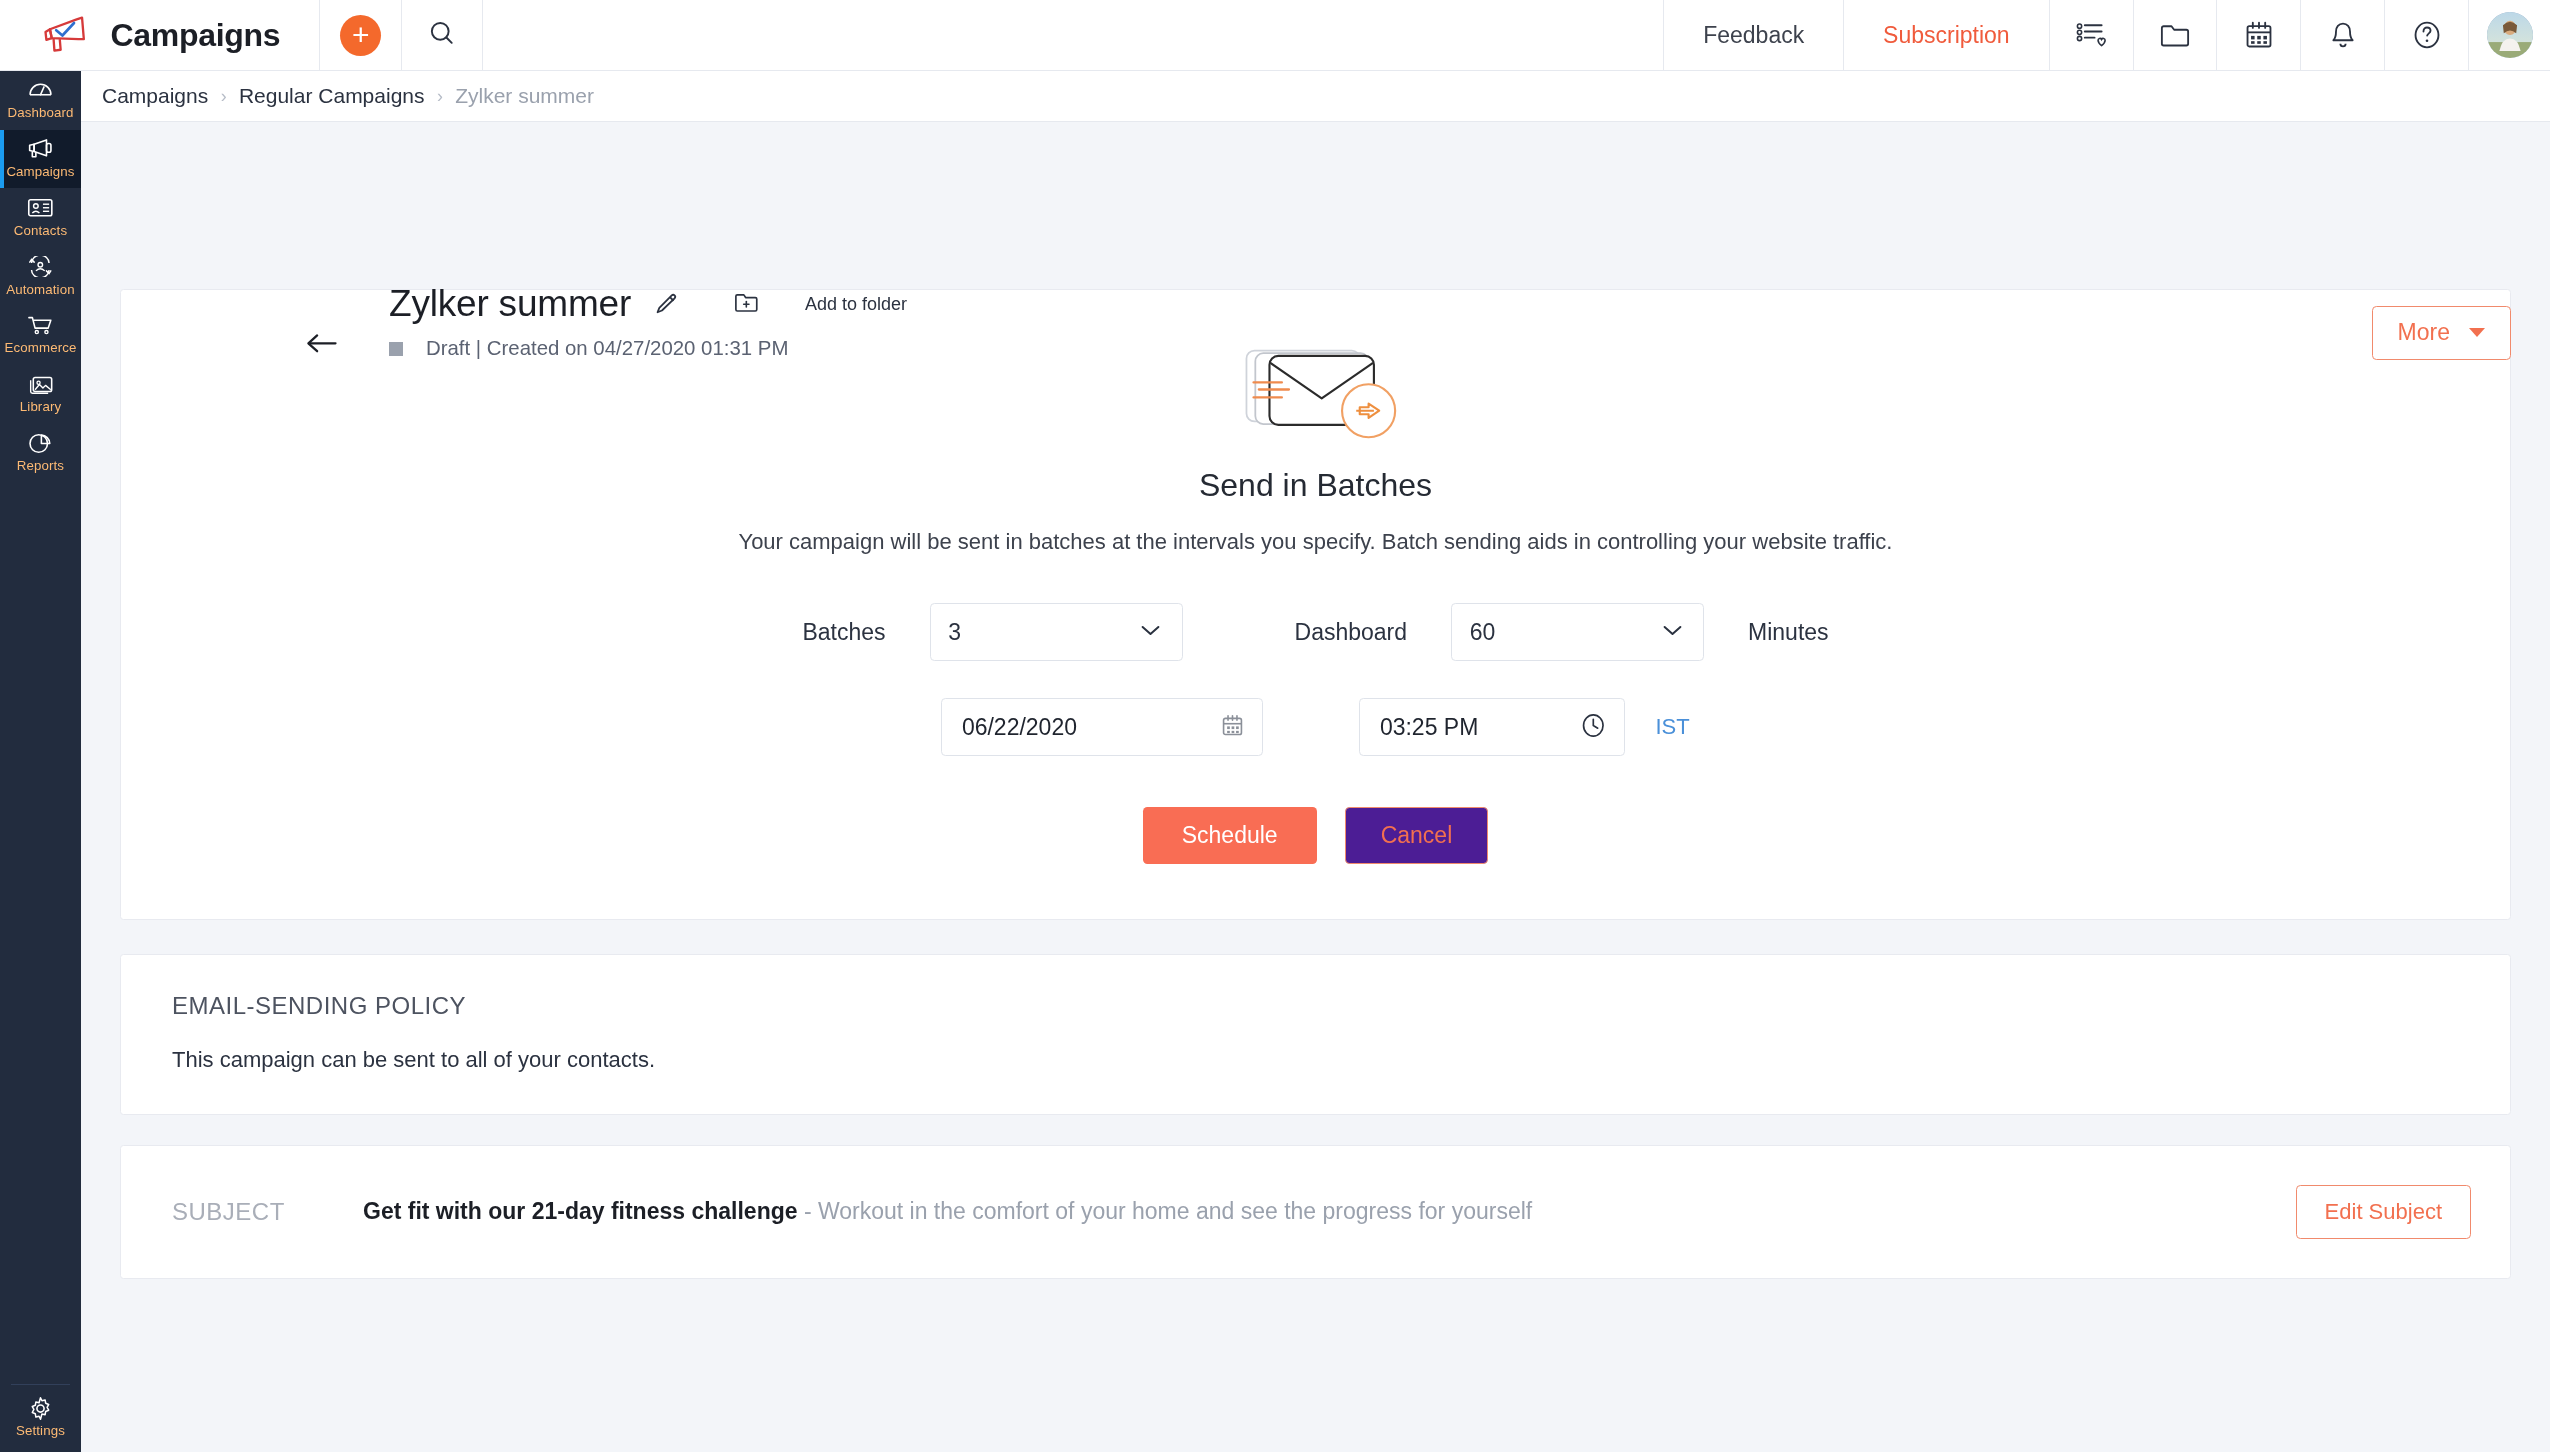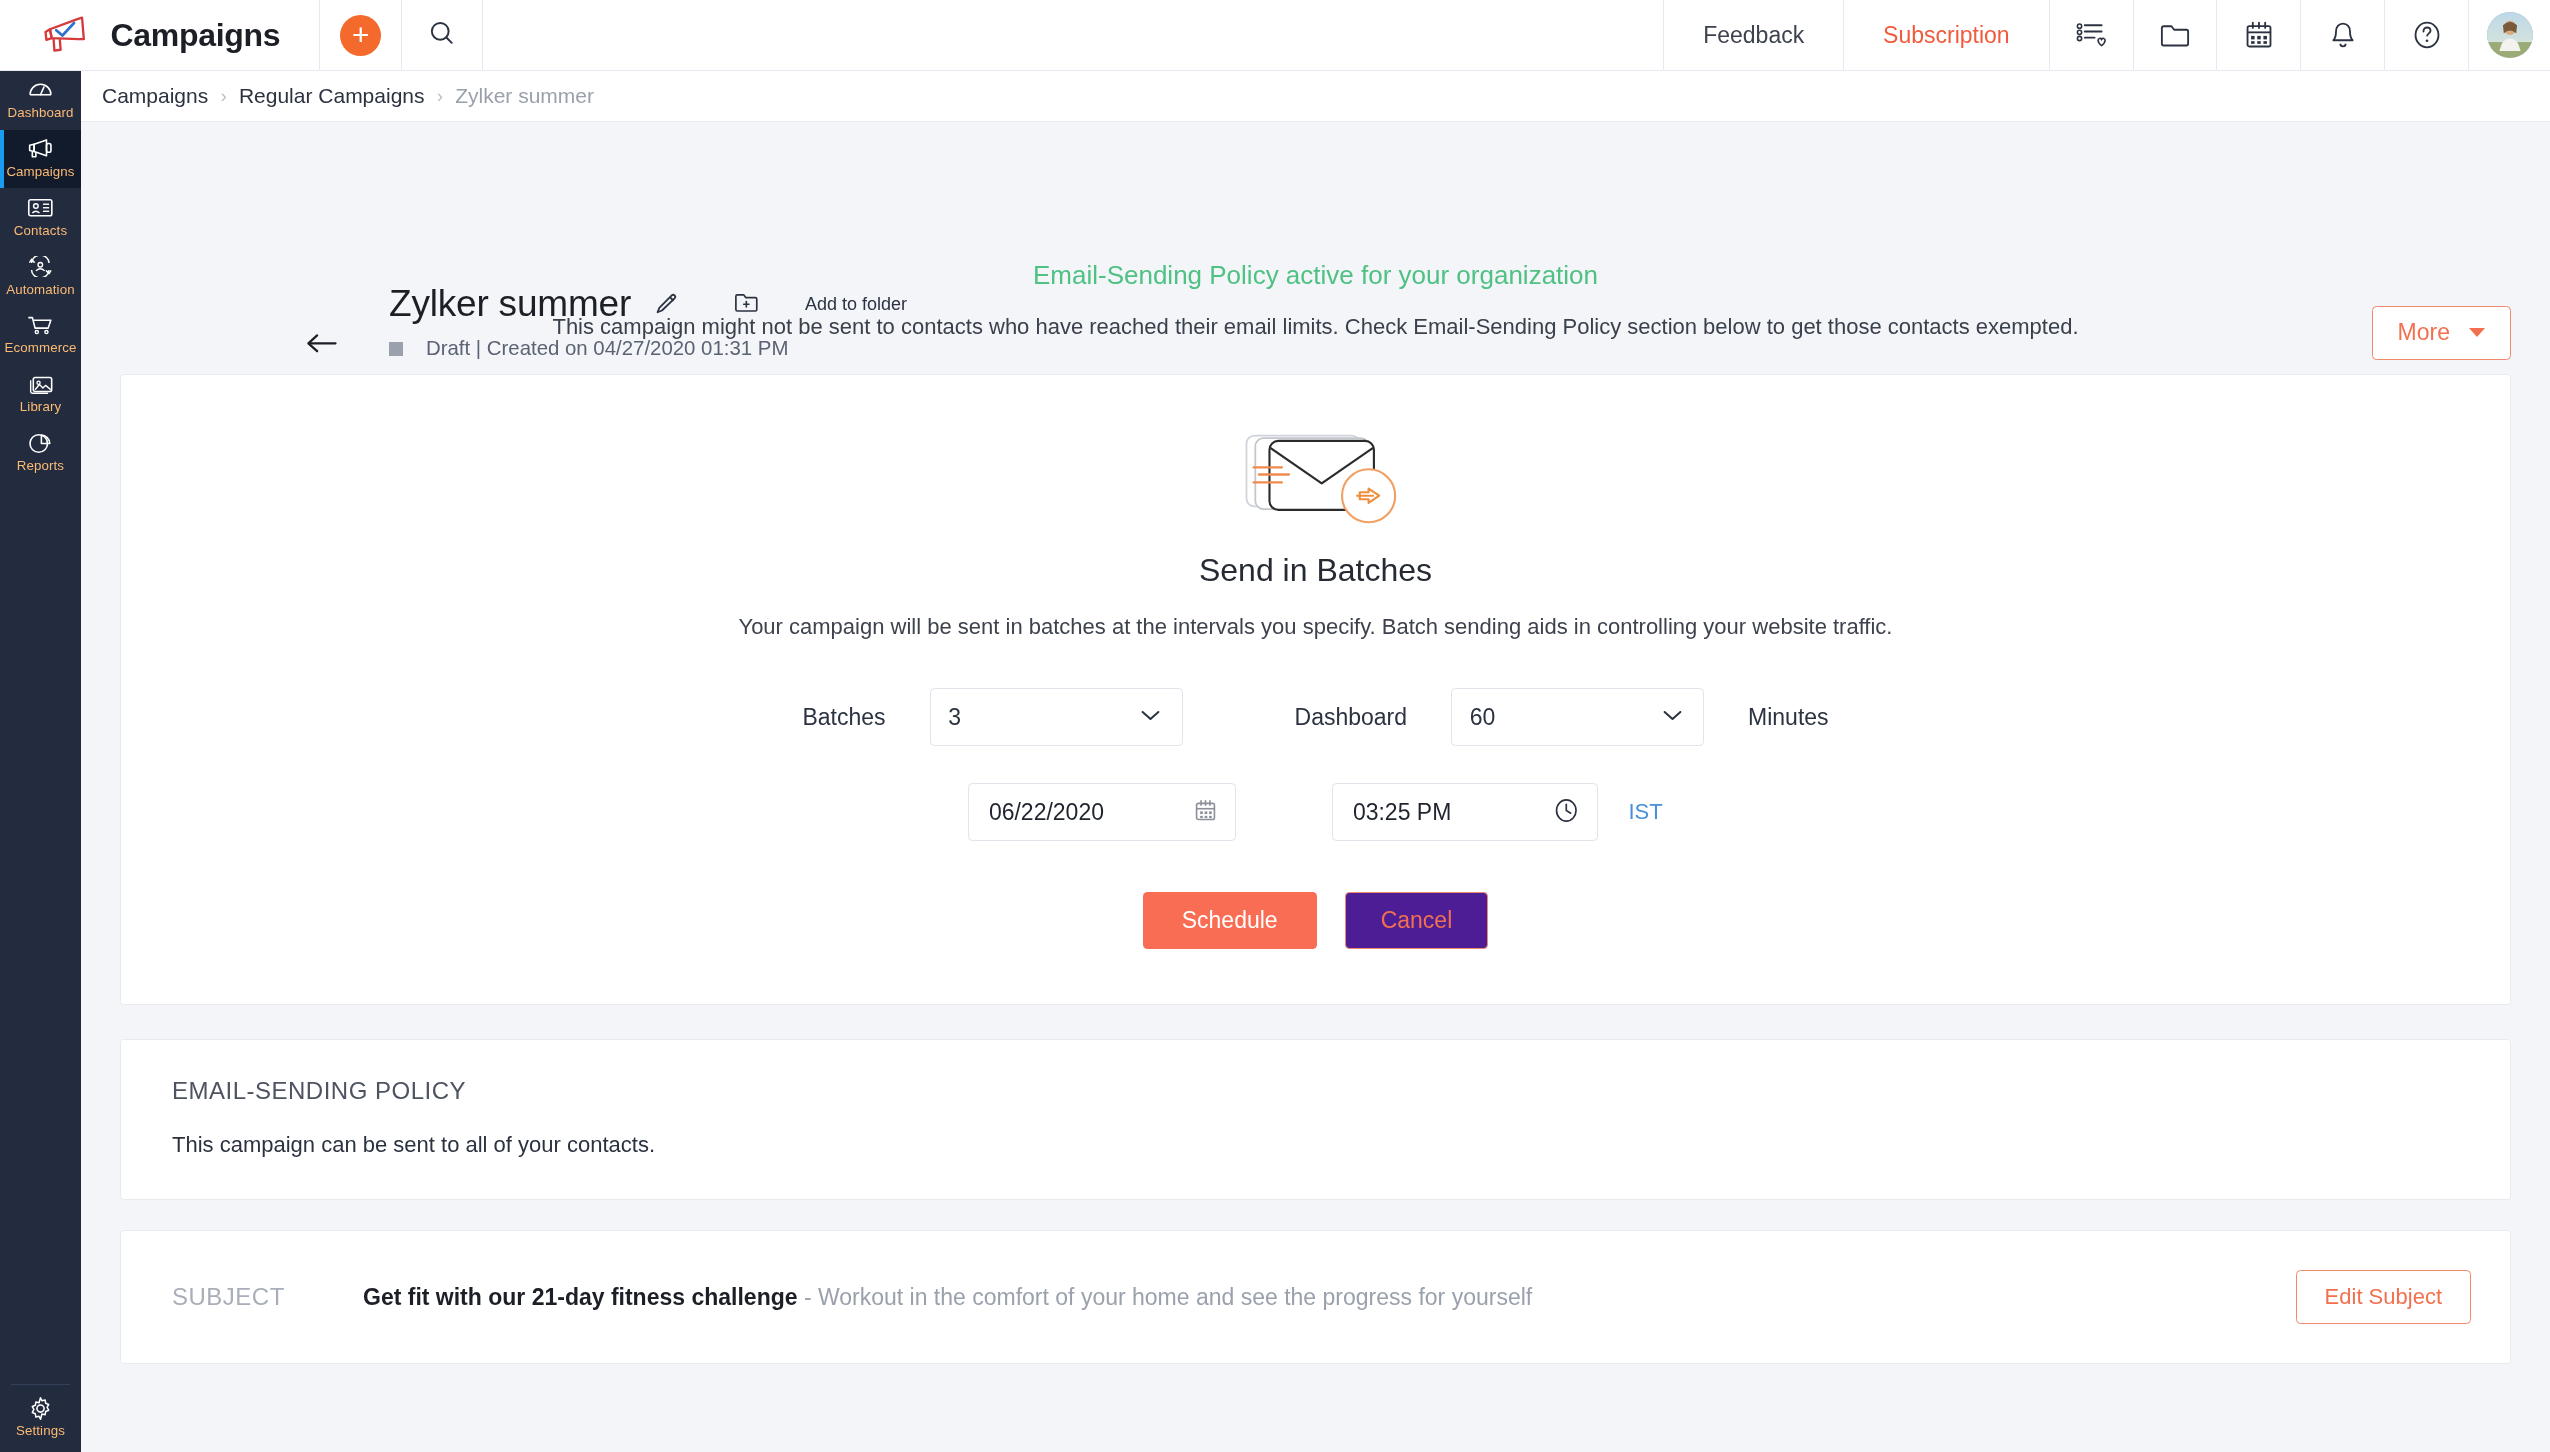--- a/index.html
+++ b/index.html
@@ -194,21 +194,21 @@
   }
   .gap-lg { width: 96px; }
   .gap-sm { width: 28px; }
 
   .form-row2 {
     display: flex; align-items: center; justify-content: center;
     margin-top: 37px;
   }
   .inputbox {
     position: relative;
-    width: 268px; height: 58px;
+    width: 322px; height: 58px;
     border: 0.9px solid #dfe3ea; border-radius: 4.4px;
     background: #fff;
     display: flex; align-items: center;
     padding: 0 19.5px;
     cursor: text;
   }
   .inputbox.wide { width: 266px; }
   .inputbox .ival { font-size: 23px; color: #1f242e; }
   .inputbox .iicon {
     position: absolute; right: 17.7px; top: 50%; transform: translateY(-50%);
@@ -515,24 +515,20 @@
         <span class="status-txt">Draft | Created on 04/27/2020 01:31 PM</span>
       </div>
     </div>
 
     <div class="more-btn">
       <span class="more-label">More</span>
       <span class="caret-dn"></span>
     </div>
   </div>
 
-  <div class="policy-notice">
-    <div class="policy-title">Email-Sending Policy active for your organization</div>
-    <div class="policy-sub">This campaign might not be sent to contacts who have reached their email limits. Check Email-Sending Policy section below to get those contacts exempted.</div>
-  </div>
 
   <div class="card card-batch">
     <div class="envelope-wrap">
       <span>
         <svg width="177" height="103" viewBox="0 0 200 116" fill="none">
           <rect x="22" y="14" width="128" height="80" rx="9" stroke="#cfd3da" stroke-width="2" fill="#fff"></rect>
           <rect x="32" y="17" width="128" height="80" rx="9" stroke="#c2c6cd" stroke-width="2" fill="#fff"></rect>
           <rect x="48" y="20" width="118" height="78" rx="10" stroke="#2b2b2b" stroke-width="2.4" fill="#fff"></rect>
           <path d="M49 28 L107 68 L165 28" stroke="#2b2b2b" stroke-width="2.4" fill="none" stroke-linejoin="round"></path>
           <line x1="30" y1="50" x2="62" y2="50" stroke="#ef8b4e" stroke-width="2.6" stroke-linecap="round"></line>

